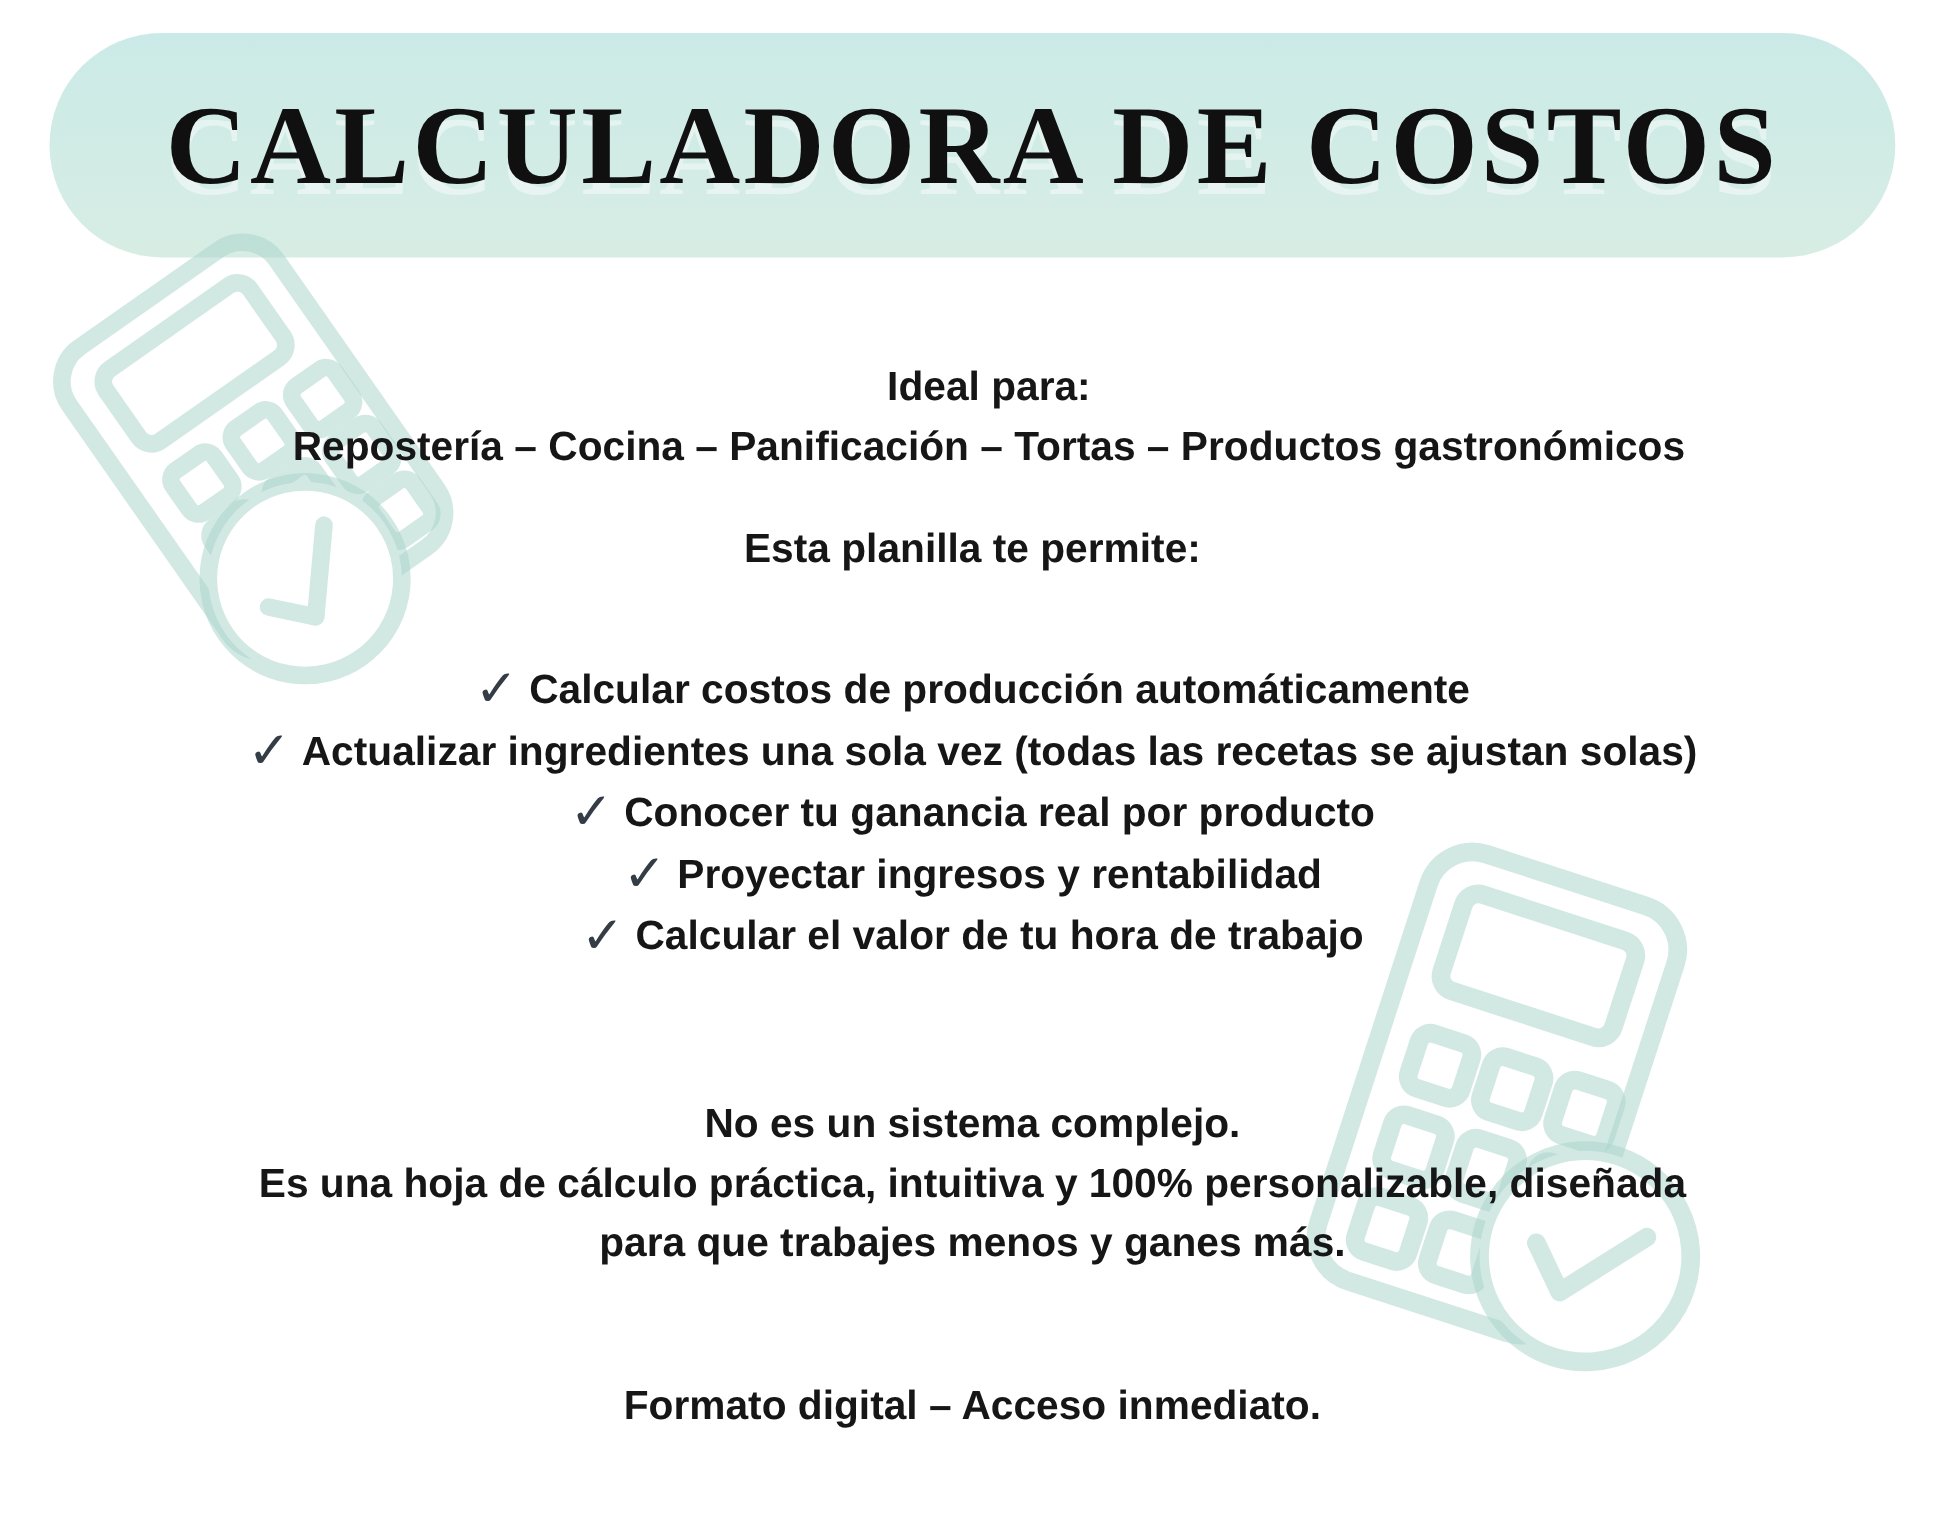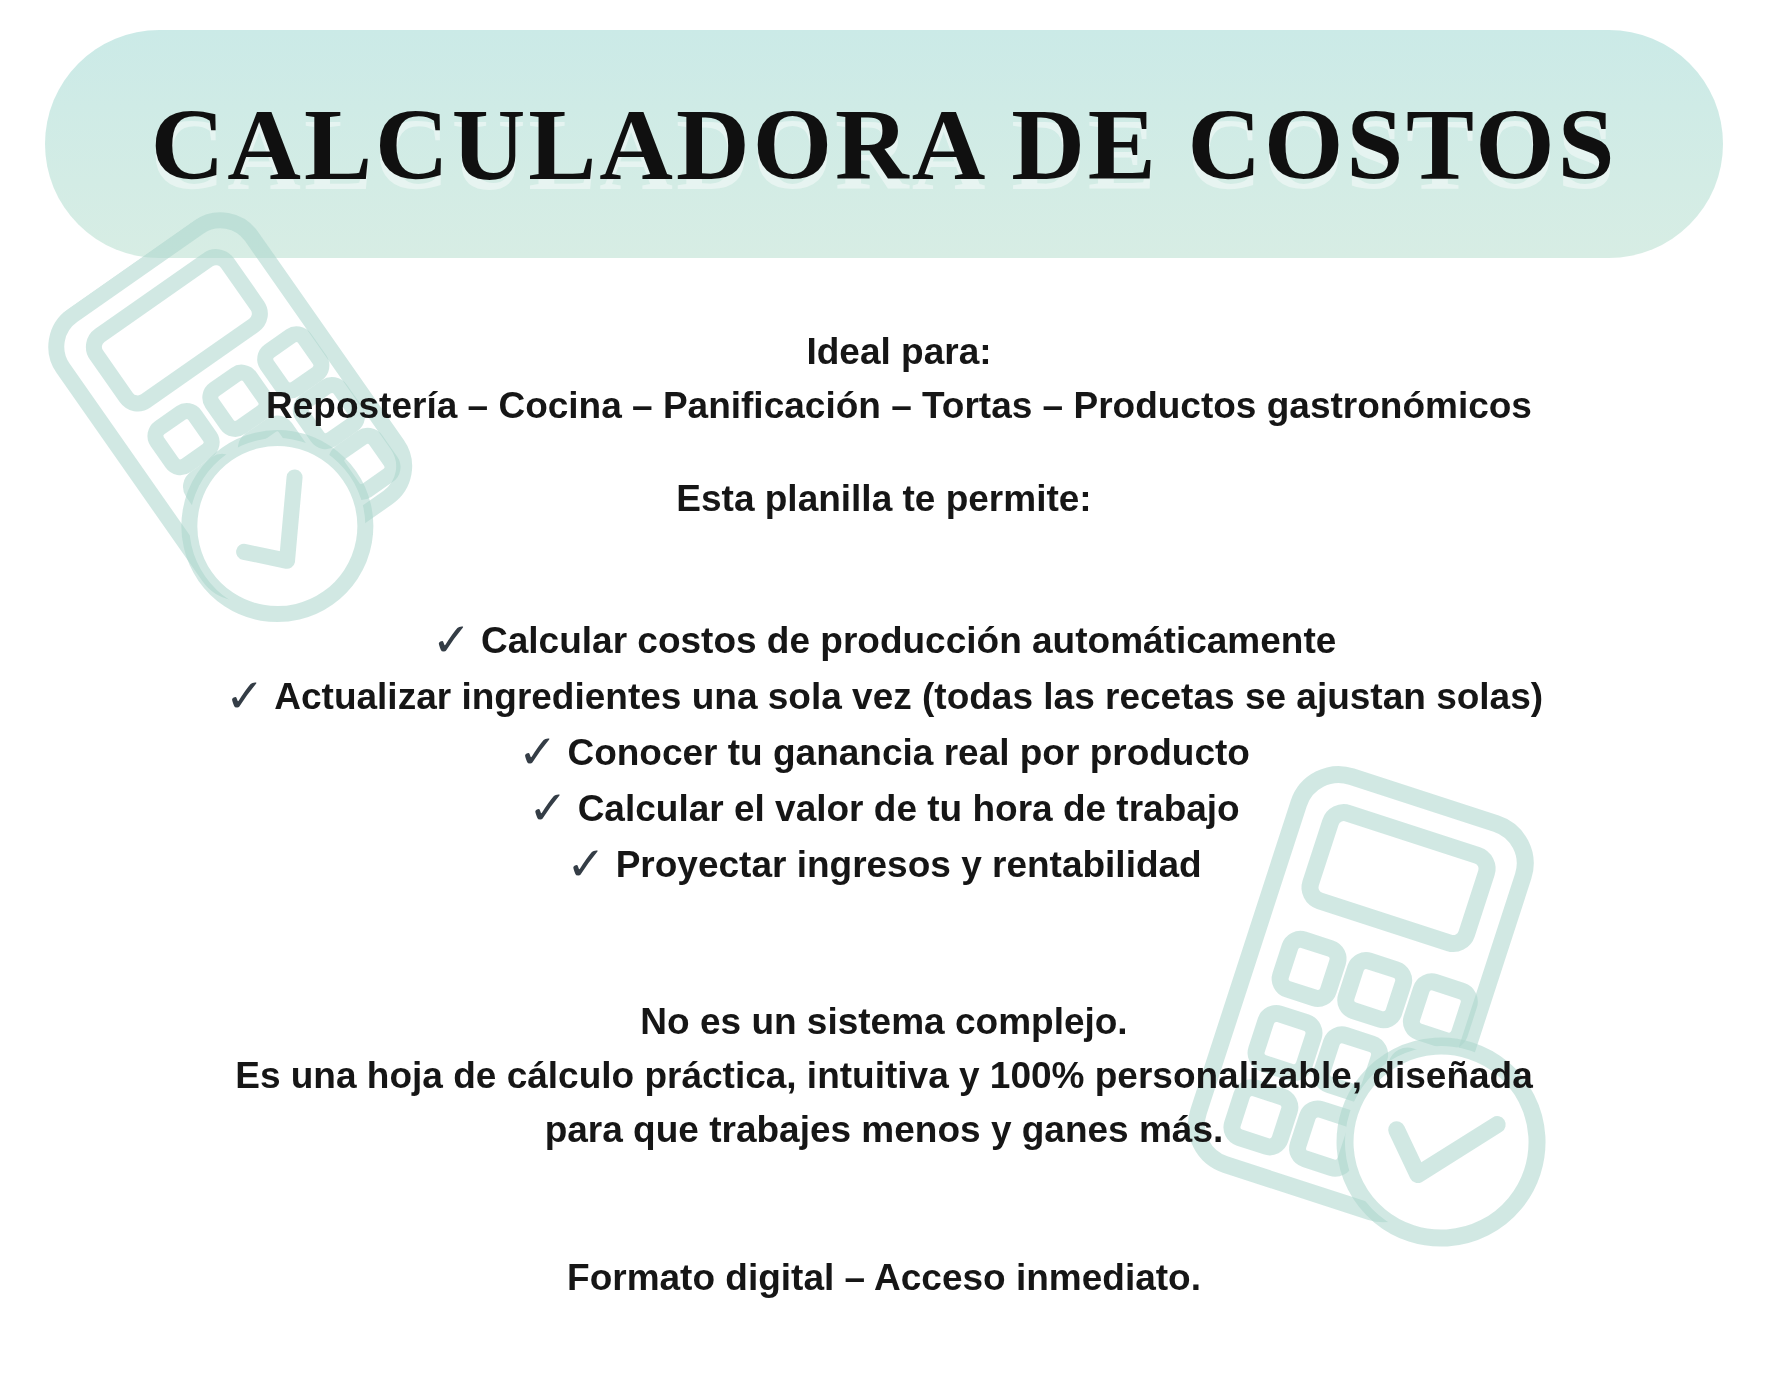--- a/index.html
+++ b/index.html
@@ -8,21 +8,21 @@
     width:1768px;
     height:1399px;
     background:#ffffff;
     overflow:hidden;
     font-family:"Liberation Sans", sans-serif;
   }
   
   .banner{
     position:absolute;
     left:45px; top:30px;
-    width:1678px; height:228px;
+    width:1678px; height:204px;
     border-radius:114px;
     background:linear-gradient(180deg,#cbeae7 0%, #d7ede4 100%);
     z-index:1;
     display:flex; align-items:center; justify-content:center;
   }
   .banner h1{
     margin:0;
     font-family:"Liberation Serif", serif;
     font-weight:700;
     font-size:102px;
@@ -40,21 +40,21 @@
     position:absolute; left:0; right:0;
     text-align:center;
     font-weight:700;
     font-size:37px;
     color:#161616;
     z-index:3;
     line-height:54px;
   }
   .intro{top:325px;padding-left:30px;}
   .subtitle{top:472px;}
-  .features{top:598px; line-height:56px;margin-top:14px;}
+  .features{top:598px; line-height:56px;}
   .feature-row{height:56px; white-space:nowrap;}
   .check{
     font-weight:400;
     font-size:47px;
     color:#343d46;
     margin-right:10px;
     vertical-align:-3px;
     display:inline-block;
   }
   .closing{top:995px;}
@@ -119,24 +119,24 @@
     <div class="feature-row">
       <span class="check">✓</span><span>Calcular costos de producción automáticamente</span>
     </div>
     <div class="feature-row">
       <span class="check">✓</span><span>Actualizar ingredientes una sola vez (todas las recetas se ajustan solas)</span>
     </div>
     <div class="feature-row">
       <span class="check">✓</span><span>Conocer tu ganancia real por producto</span>
     </div>
     <div class="feature-row">
-      <span class="check">✓</span><span>Calcular el valor de tu hora de trabajo</span>
+      <span class="check">✓</span><span>Proyectar ingresos y rentabilidad</span>
     </div>
     <div class="feature-row">
-      <span class="check">✓</span><span>Proyectar ingresos y rentabilidad</span>
+      <span class="check">✓</span><span>Calcular el valor de tu hora de trabajo</span>
     </div>
   </div>
 
   <div class="txt closing">
     <div>No es un sistema complejo.</div>
     <div>Es una hoja de cálculo práctica, intuitiva y 100% personalizable, diseñada</div>
     <div>para que trabajes menos y ganes más.</div>
   </div>
 
   <div class="txt footer">Formato digital – Acceso inmediato.</div>

